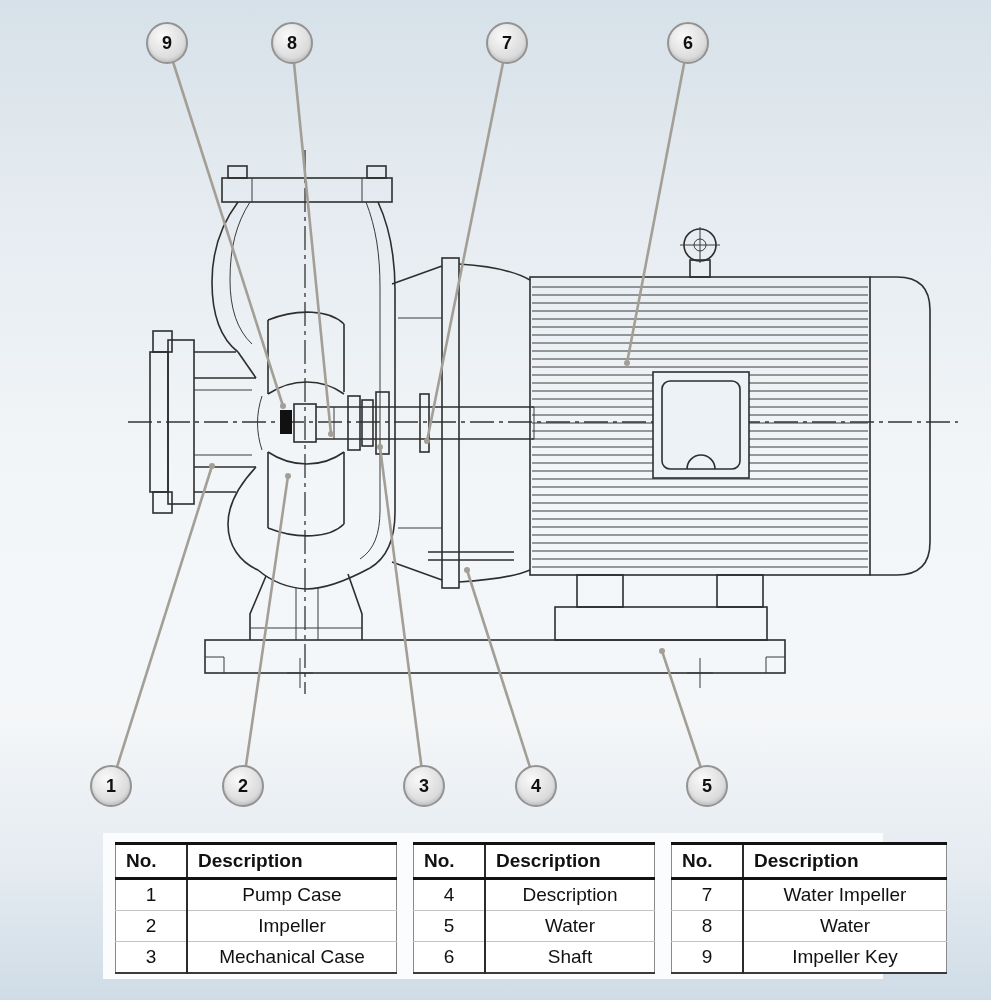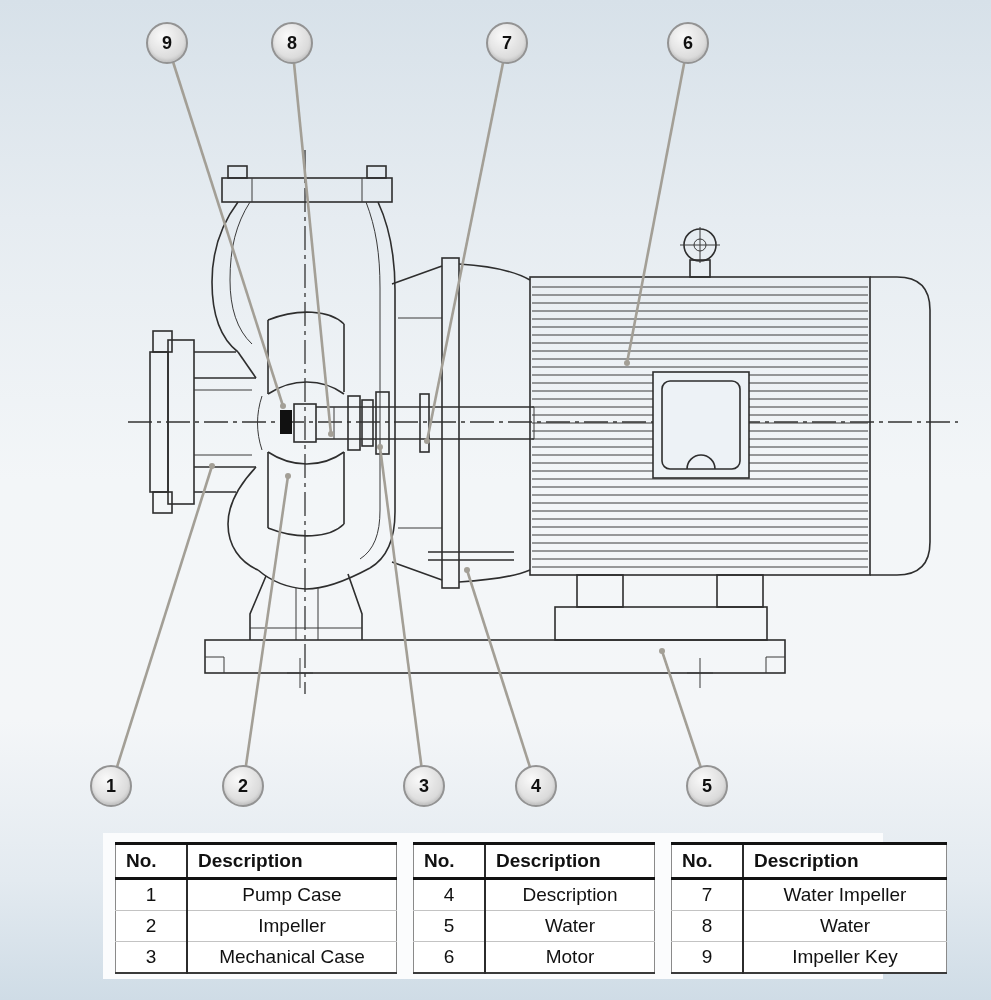--- a/index.html
+++ b/index.html
@@ -236,21 +236,21 @@
         <tr>
           <td class="col-no">4</td>
           <td class="col-desc">Description</td>
         </tr>
         <tr>
           <td class="col-no">5</td>
           <td class="col-desc">Water</td>
         </tr>
         <tr>
           <td class="col-no">6</td>
-          <td class="col-desc">Motor</td>
+          <td class="col-desc">Shaft</td>
         </tr>
       </tbody>
     </table>
 
     <table class="parts-table t3">
       <thead>
         <tr>
           <th class="col-no">No.</th>
           <th class="col-desc">Description</th>
         </tr>

